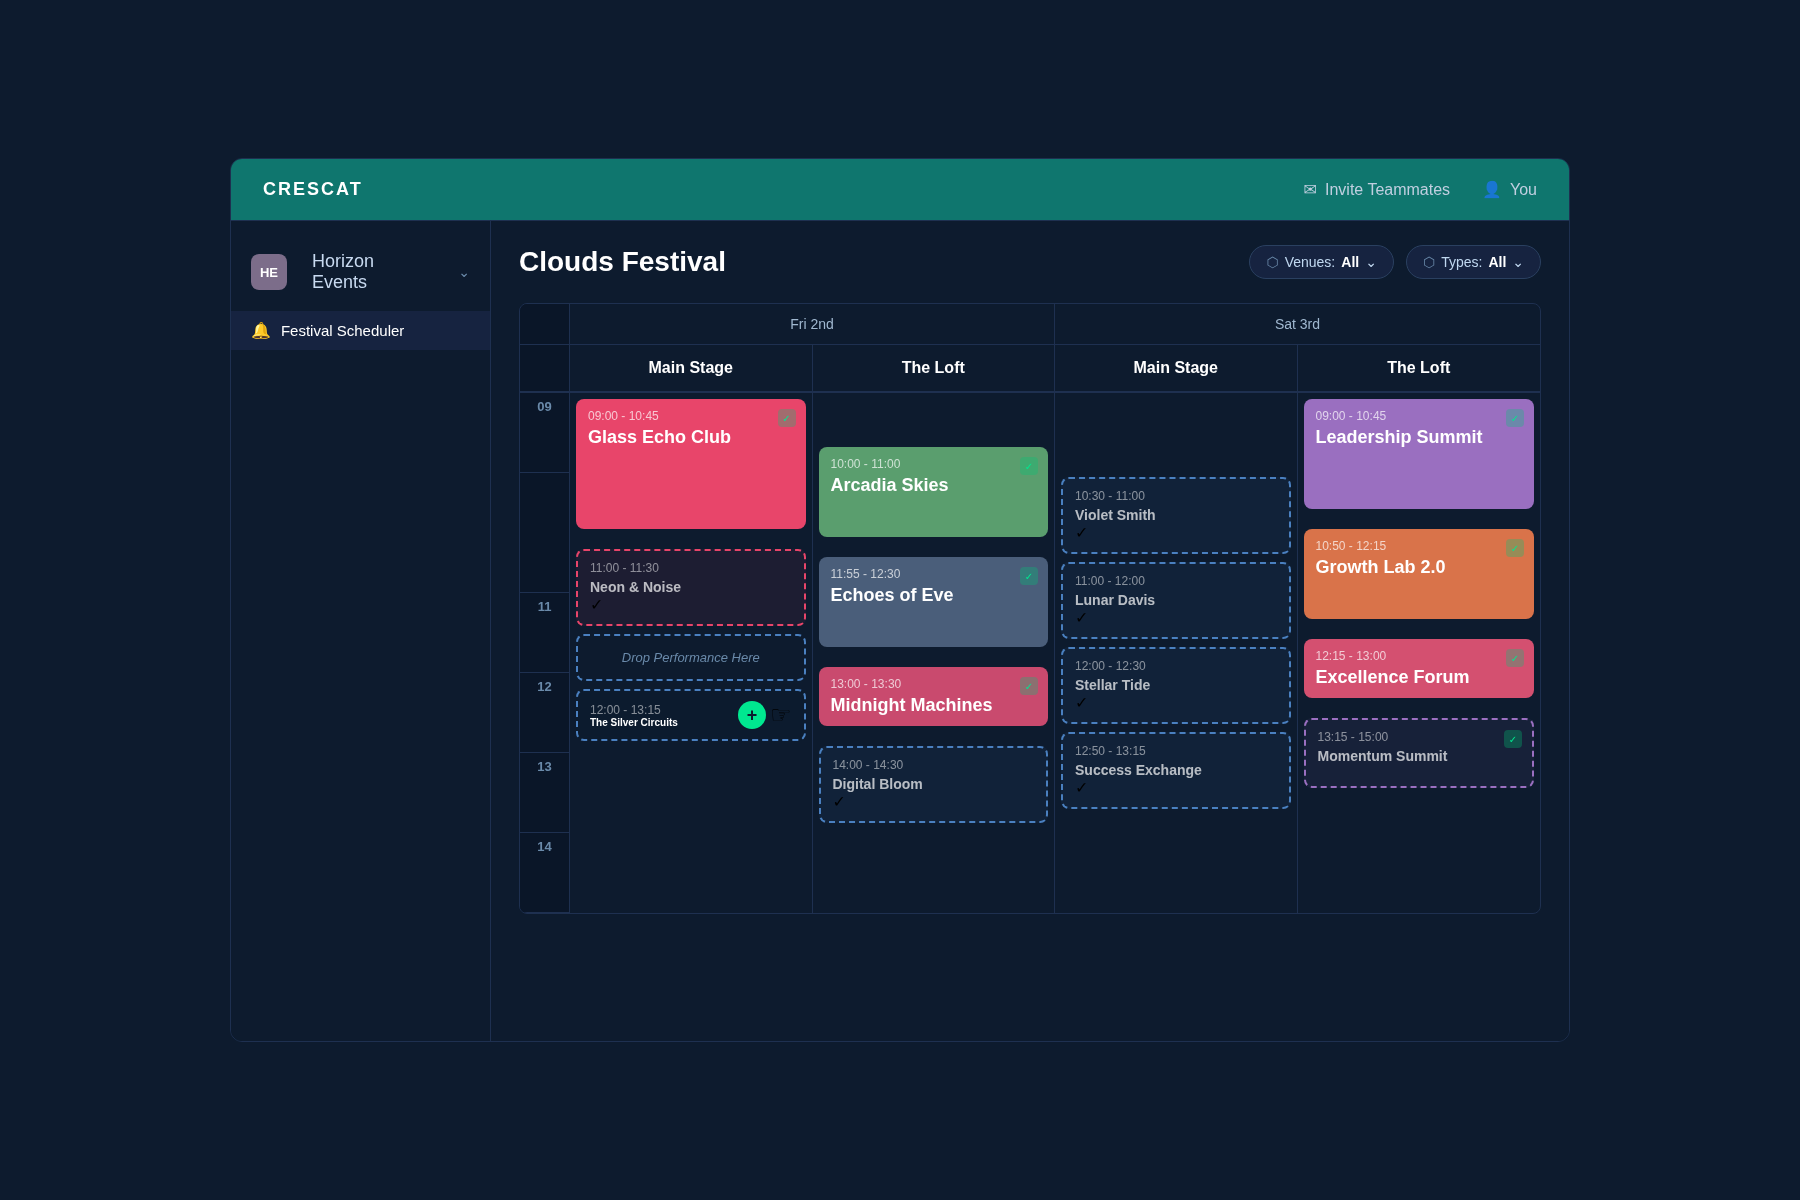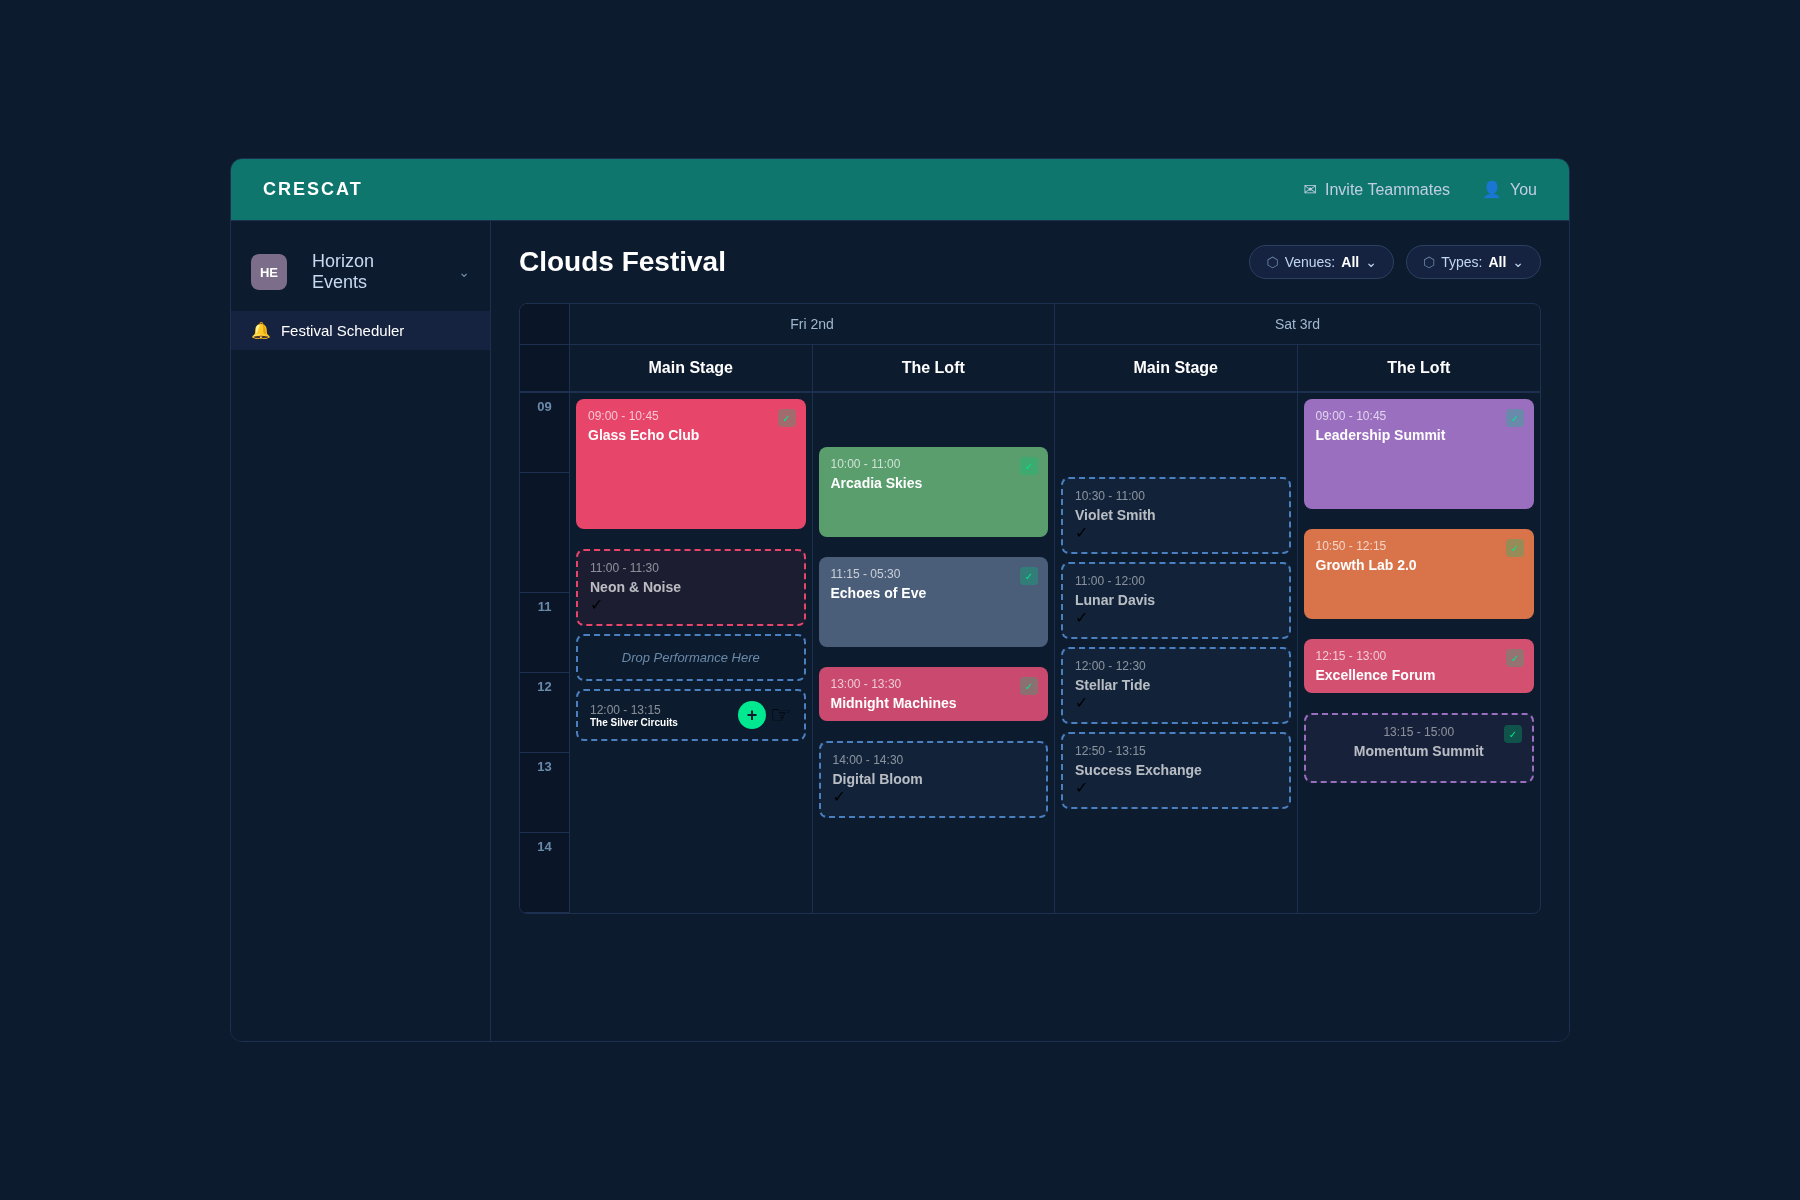--- a/index.html
+++ b/index.html
@@ -214,21 +214,21 @@
       padding: 10px 12px;
       position: relative;
       margin-bottom: 16px;
     }
     .event-card .event-time {
       font-size: 12px;
       color: rgba(255,255,255,0.7);
       margin-bottom: 4px;
     }
     .event-card .event-name {
-      font-size: 14px;
+      font-size: 18px;
       font-weight: 700;
       color: #ffffff;
     }
     .event-card .check-icon {
       position: absolute;
       top: 10px;
       right: 10px;
       width: 18px;
       height: 18px;
       background: rgba(0,200,120,0.3);
@@ -250,21 +250,21 @@
     
     .event-card-dashed {
       border-radius: 8px;
       padding: 10px 12px;
       position: relative;
       margin-bottom: 4px;
       border: 2px dashed;
     }
     .card-dashed-pink { border-color: #e8456a; background: rgba(232,69,106,0.08); }
     .card-dashed-blue { border-color: #4a80c0; background: rgba(74,128,192,0.08); }
-    .card-dashed-purple { border-color: #9a6fc0; background: rgba(154,111,192,0.08); text-align: center; }
+    .card-dashed-purple { border-color: #9a6fc0; background: rgba(154,111,192,0.08); }
     .event-card-dashed .event-time { font-size: 12px; color: rgba(255,255,255,0.5); margin-bottom: 4px; }
     .event-card-dashed .event-name { font-size: 14px; font-weight: 700; color: rgba(255,255,255,0.7); }
     
     .drop-zone {
       border: 2px dashed #4a80c0;
       border-radius: 8px;
       padding: 14px 12px;
       text-align: center;
       color: #6a8aaa;
       font-size: 13px;
@@ -414,21 +414,21 @@
           <div class="venue-col">
             <div class="venue-col-inner">
 
               <div class="event-card card-green" style="min-height: 90px; margin-top: 48px;">
                 <div class="event-time">10:00 - 11:00</div>
                 <div class="event-name">Arcadia Skies</div>
                 <div class="check-icon">✓</div>
               </div>
 
               <div class="event-card card-slate" style="min-height: 90px;">
-                <div class="event-time">11:15 - 05:30</div>
+                <div class="event-time">11:55 - 12:30</div>
                 <div class="event-name">Echoes of Eve</div>
                 <div class="check-icon">✓</div>
               </div>
 
               <div class="event-card card-pink2">
                 <div class="event-time">13:00 - 13:30</div>
                 <div class="event-name">Midnight Machines</div>
                 <div class="check-icon">✓</div>
               </div>
 

